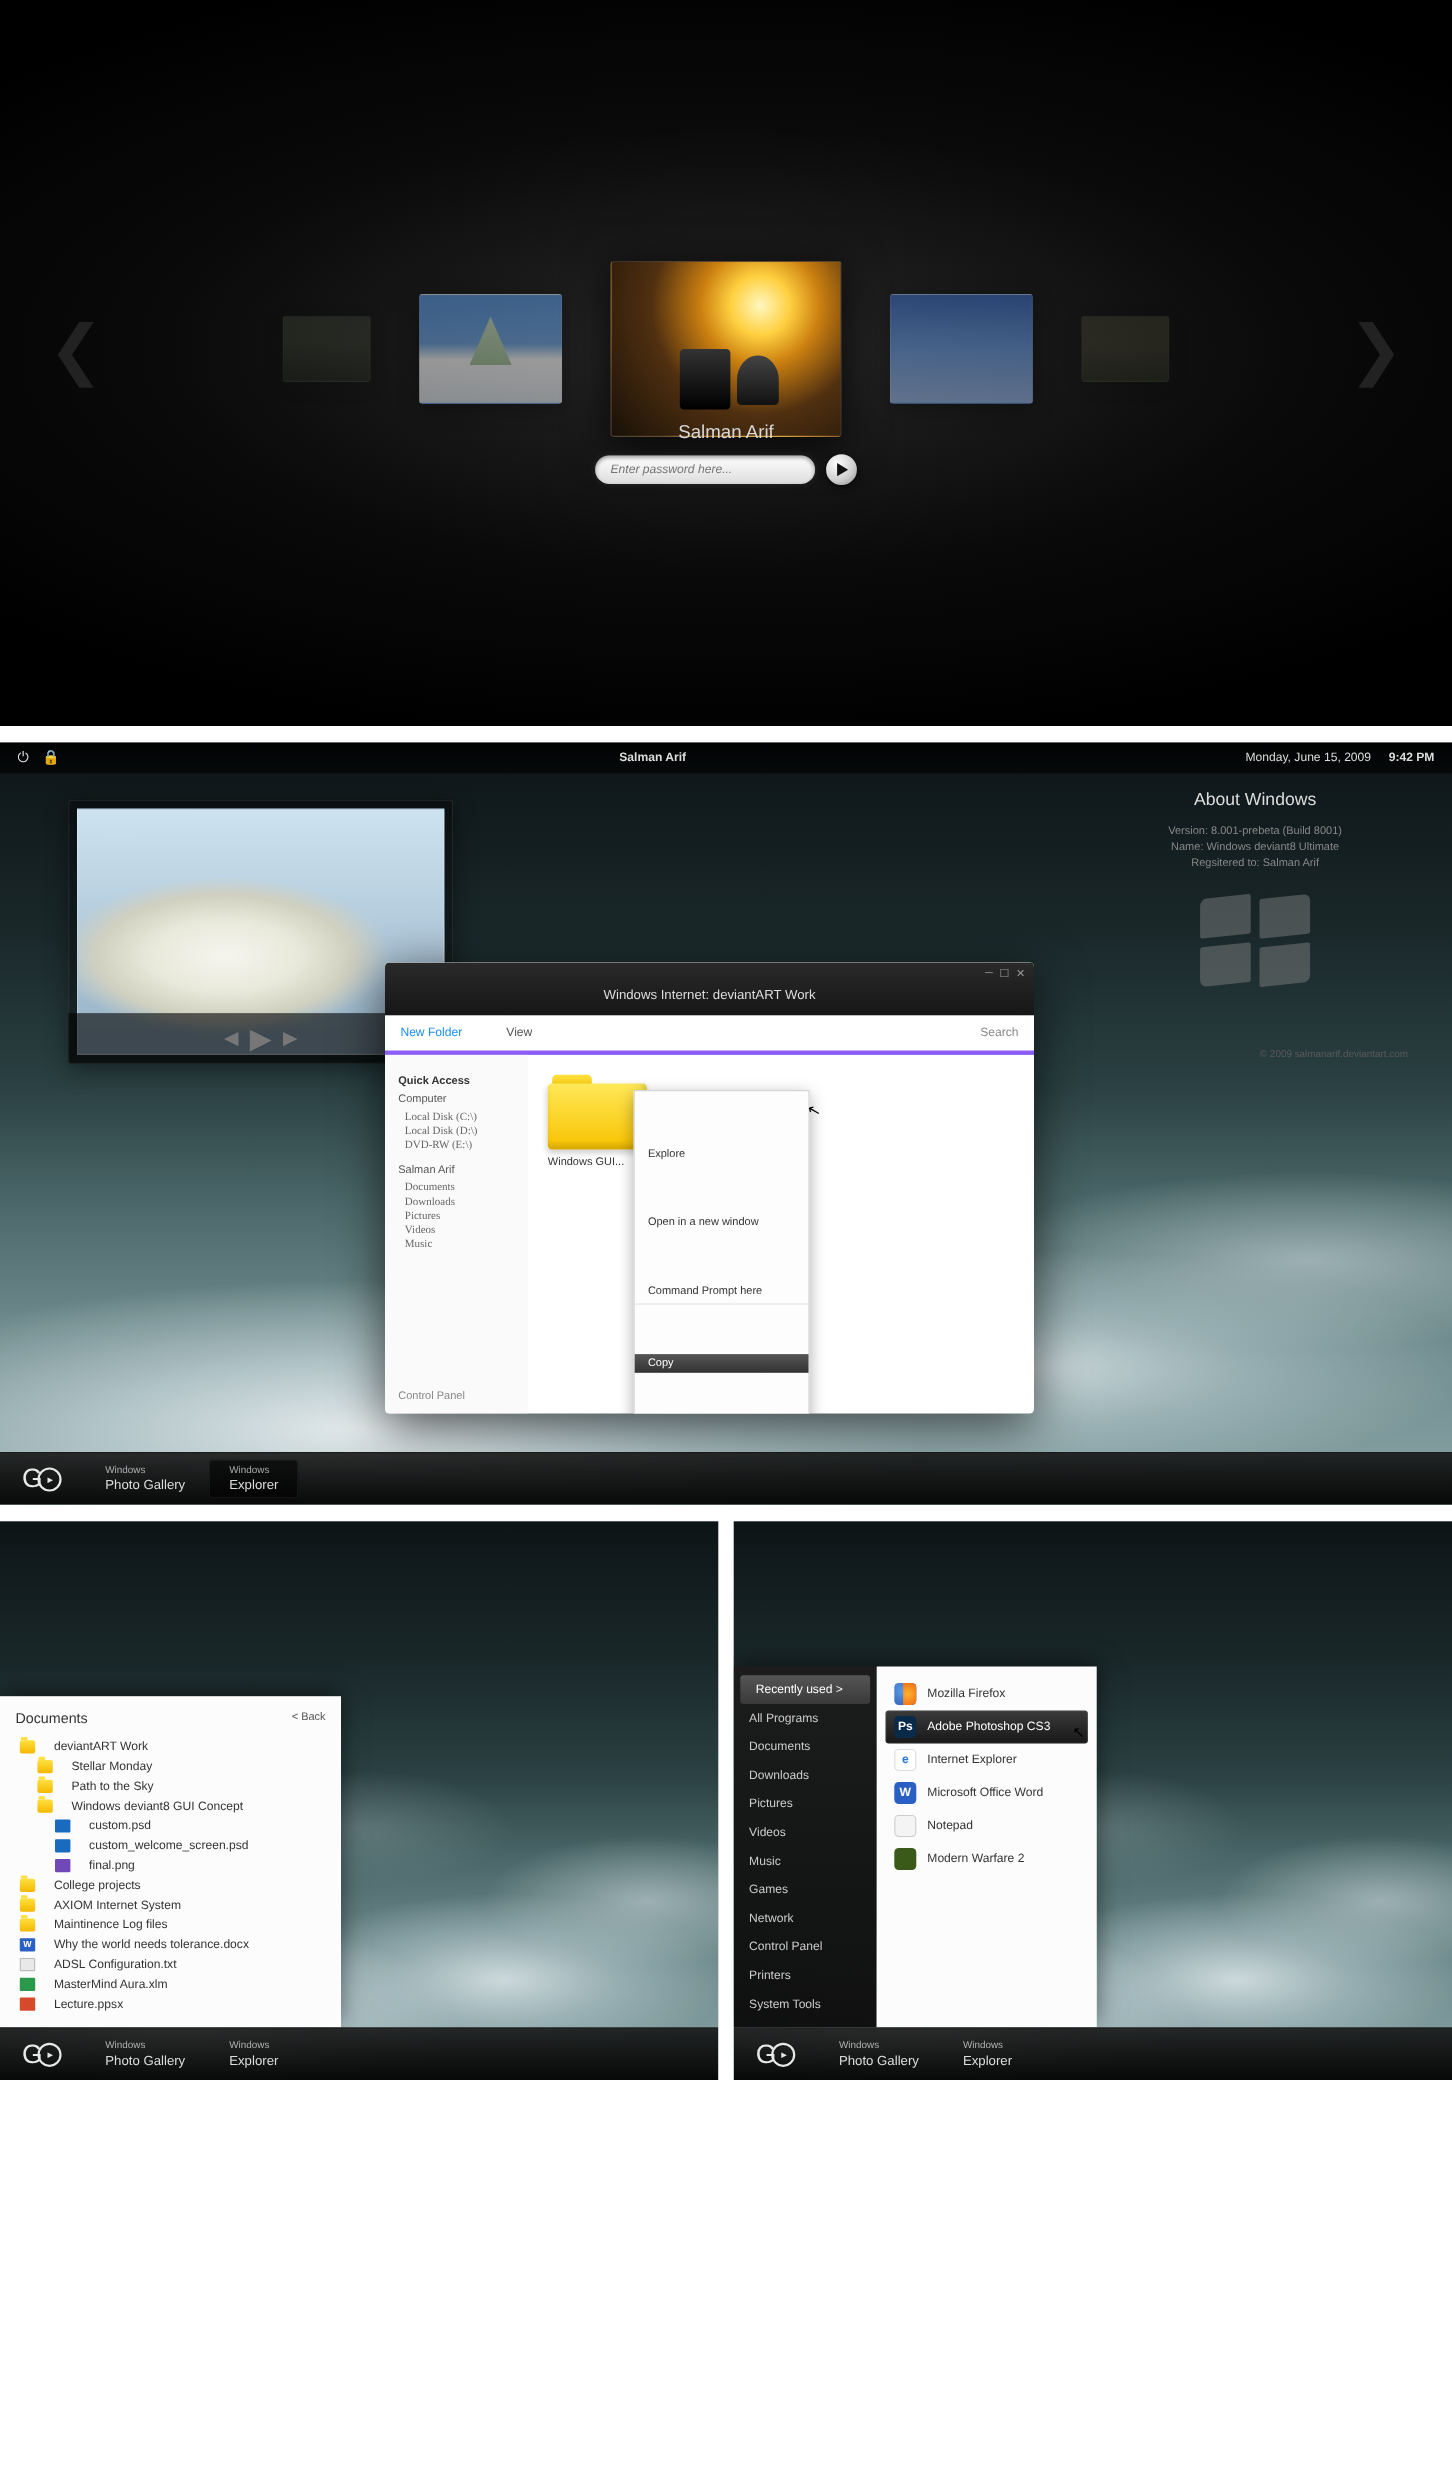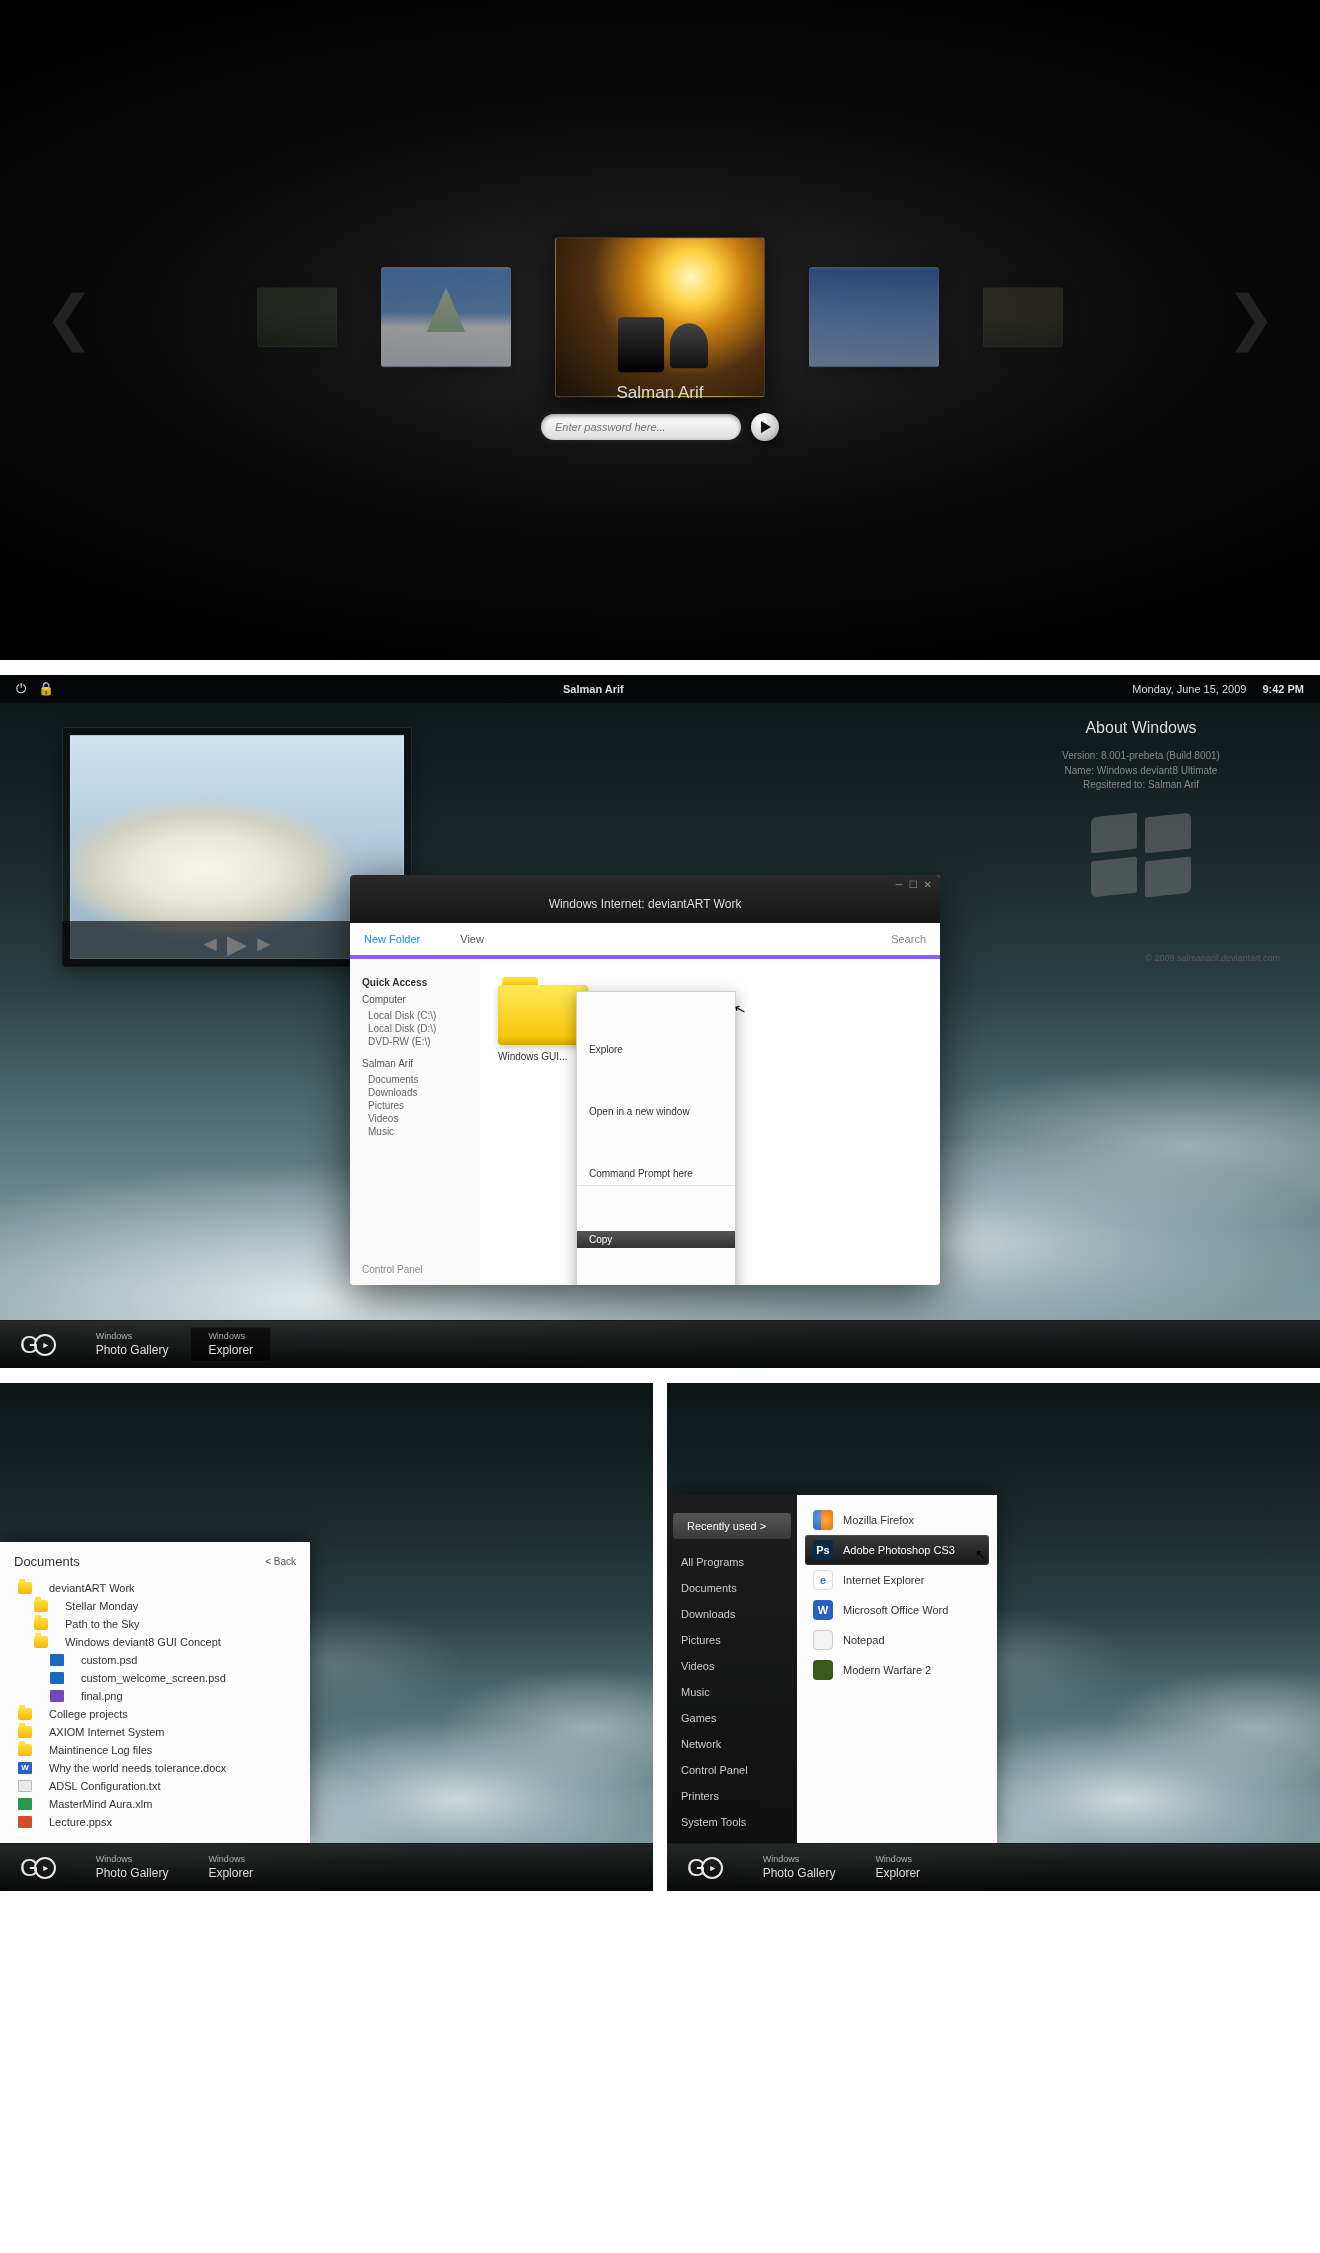--- a/index.html
+++ b/index.html
@@ -82,21 +82,21 @@
   .win-chrome{height:48px;background:linear-gradient(#2a2a2a,#161616);color:#ccc;position:relative;}
   .win-chrome .controls{position:absolute;top:4px;right:8px;display:flex;gap:6px;font-size:10px;color:#999;}
   .win-chrome .controls span{cursor:pointer;}
   .win-title{text-align:center;font-size:12px;padding-top:22px;color:#ddd;}
   .win-toolbar{height:32px;background:#fff;border-bottom:4px solid #8b5cf6;display:flex;align-items:center;padding:16px 14px;font-size:11px;color:#555;}
   .win-toolbar .nf{color:#1a8cff;margin-right:40px;}
   .win-toolbar .search{margin-left:auto;color:#888;}
   .win-body{flex:1;display:flex;}
   .qa{width:130px;background:#fafafa;padding:12px 12px;font-size:10px;color:#555;position:relative;}
   .qa h5{font-size:10px;font-weight:700;margin:6px 0 4px;color:#333;}
-  .qa ul{list-style:none;margin-bottom:10px;}
+  .qa ul{list-style:none;margin-bottom:10px;font-family:Liberation Serif, serif;}
   .qa li{padding:1px 0 1px 6px;color:#666;cursor:pointer;font-size:10px;}
   .qa .cp{position:absolute;bottom:10px;left:12px;font-size:10px;color:#888;}
   .content{flex:1;padding:18px;position:relative;}
   .folder-big{width:90px;height:68px;position:relative;margin-bottom:6px;}
   .folder-big::before{content:"";position:absolute;top:0;left:4px;width:36px;height:12px;background:linear-gradient(#ffe040,#f8c800);border-radius:4px 4px 0 0;}
   .folder-big::after{content:"";position:absolute;top:8px;left:0;right:0;bottom:0;background:linear-gradient(#ffe858,#f8c200);border-radius:4px;box-shadow:inset -2px -4px 6px rgba(0,0,0,.15), 0 3px 6px rgba(0,0,0,.2);}
   .folder-lbl{font-size:10px;color:#333;}
 
   
   .ctx{position:absolute;top:32px;left:96px;width:160px;background:#fdfdfd;border:1px solid #d0d0d0;box-shadow:0 4px 14px rgba(0,0,0,.35);font-size:10px;color:#333;padding:4px 0;}
@@ -106,21 +106,21 @@
   .cursor{position:absolute;top:42px;left:254px;font-size:14px;color:#000;transform:rotate(-15deg);}
 
   
   #row2{display:flex;gap:14px;margin-top:15px;}
   #p3,#p4{flex:1;height:508px;}
 
   
   .start{position:absolute;bottom:48px;left:0;display:flex;box-shadow:0 -4px 20px rgba(0,0,0,.5);}
   .start-nav{width:130px;background:linear-gradient(rgba(28,28,28,.96),rgba(12,12,12,.98));padding:8px 0;}
   .start-nav div{padding:7px 14px;color:#ccc;font-size:11px;cursor:pointer;}
-  .start-nav div.sel{background:linear-gradient(#555,#3a3a3a);color:#fff;border-radius:3px;margin:10px 6px;}
+  .start-nav div.sel{background:linear-gradient(#555,#3a3a3a);color:#fff;border-radius:3px;margin:0 6px;}
   .start-main{background:#fcfcfc;min-width:260px;padding:12px 14px;font-size:11px;color:#333;position:relative;}
 
   
   .doc-head{display:flex;justify-content:space-between;align-items:center;margin-bottom:10px;}
   .doc-head h3{font-size:13px;font-weight:400;}
   .back{font-size:10px;color:#555;cursor:pointer;}
   .tree, .tree ul{list-style:none;}
   .tree li{padding:3px 0 3px 4px;display:flex;align-items:center;gap:17px;cursor:pointer;}
   .tree ul{margin-left:16px;}
   .ico{width:14px;height:12px;flex-shrink:0;}

